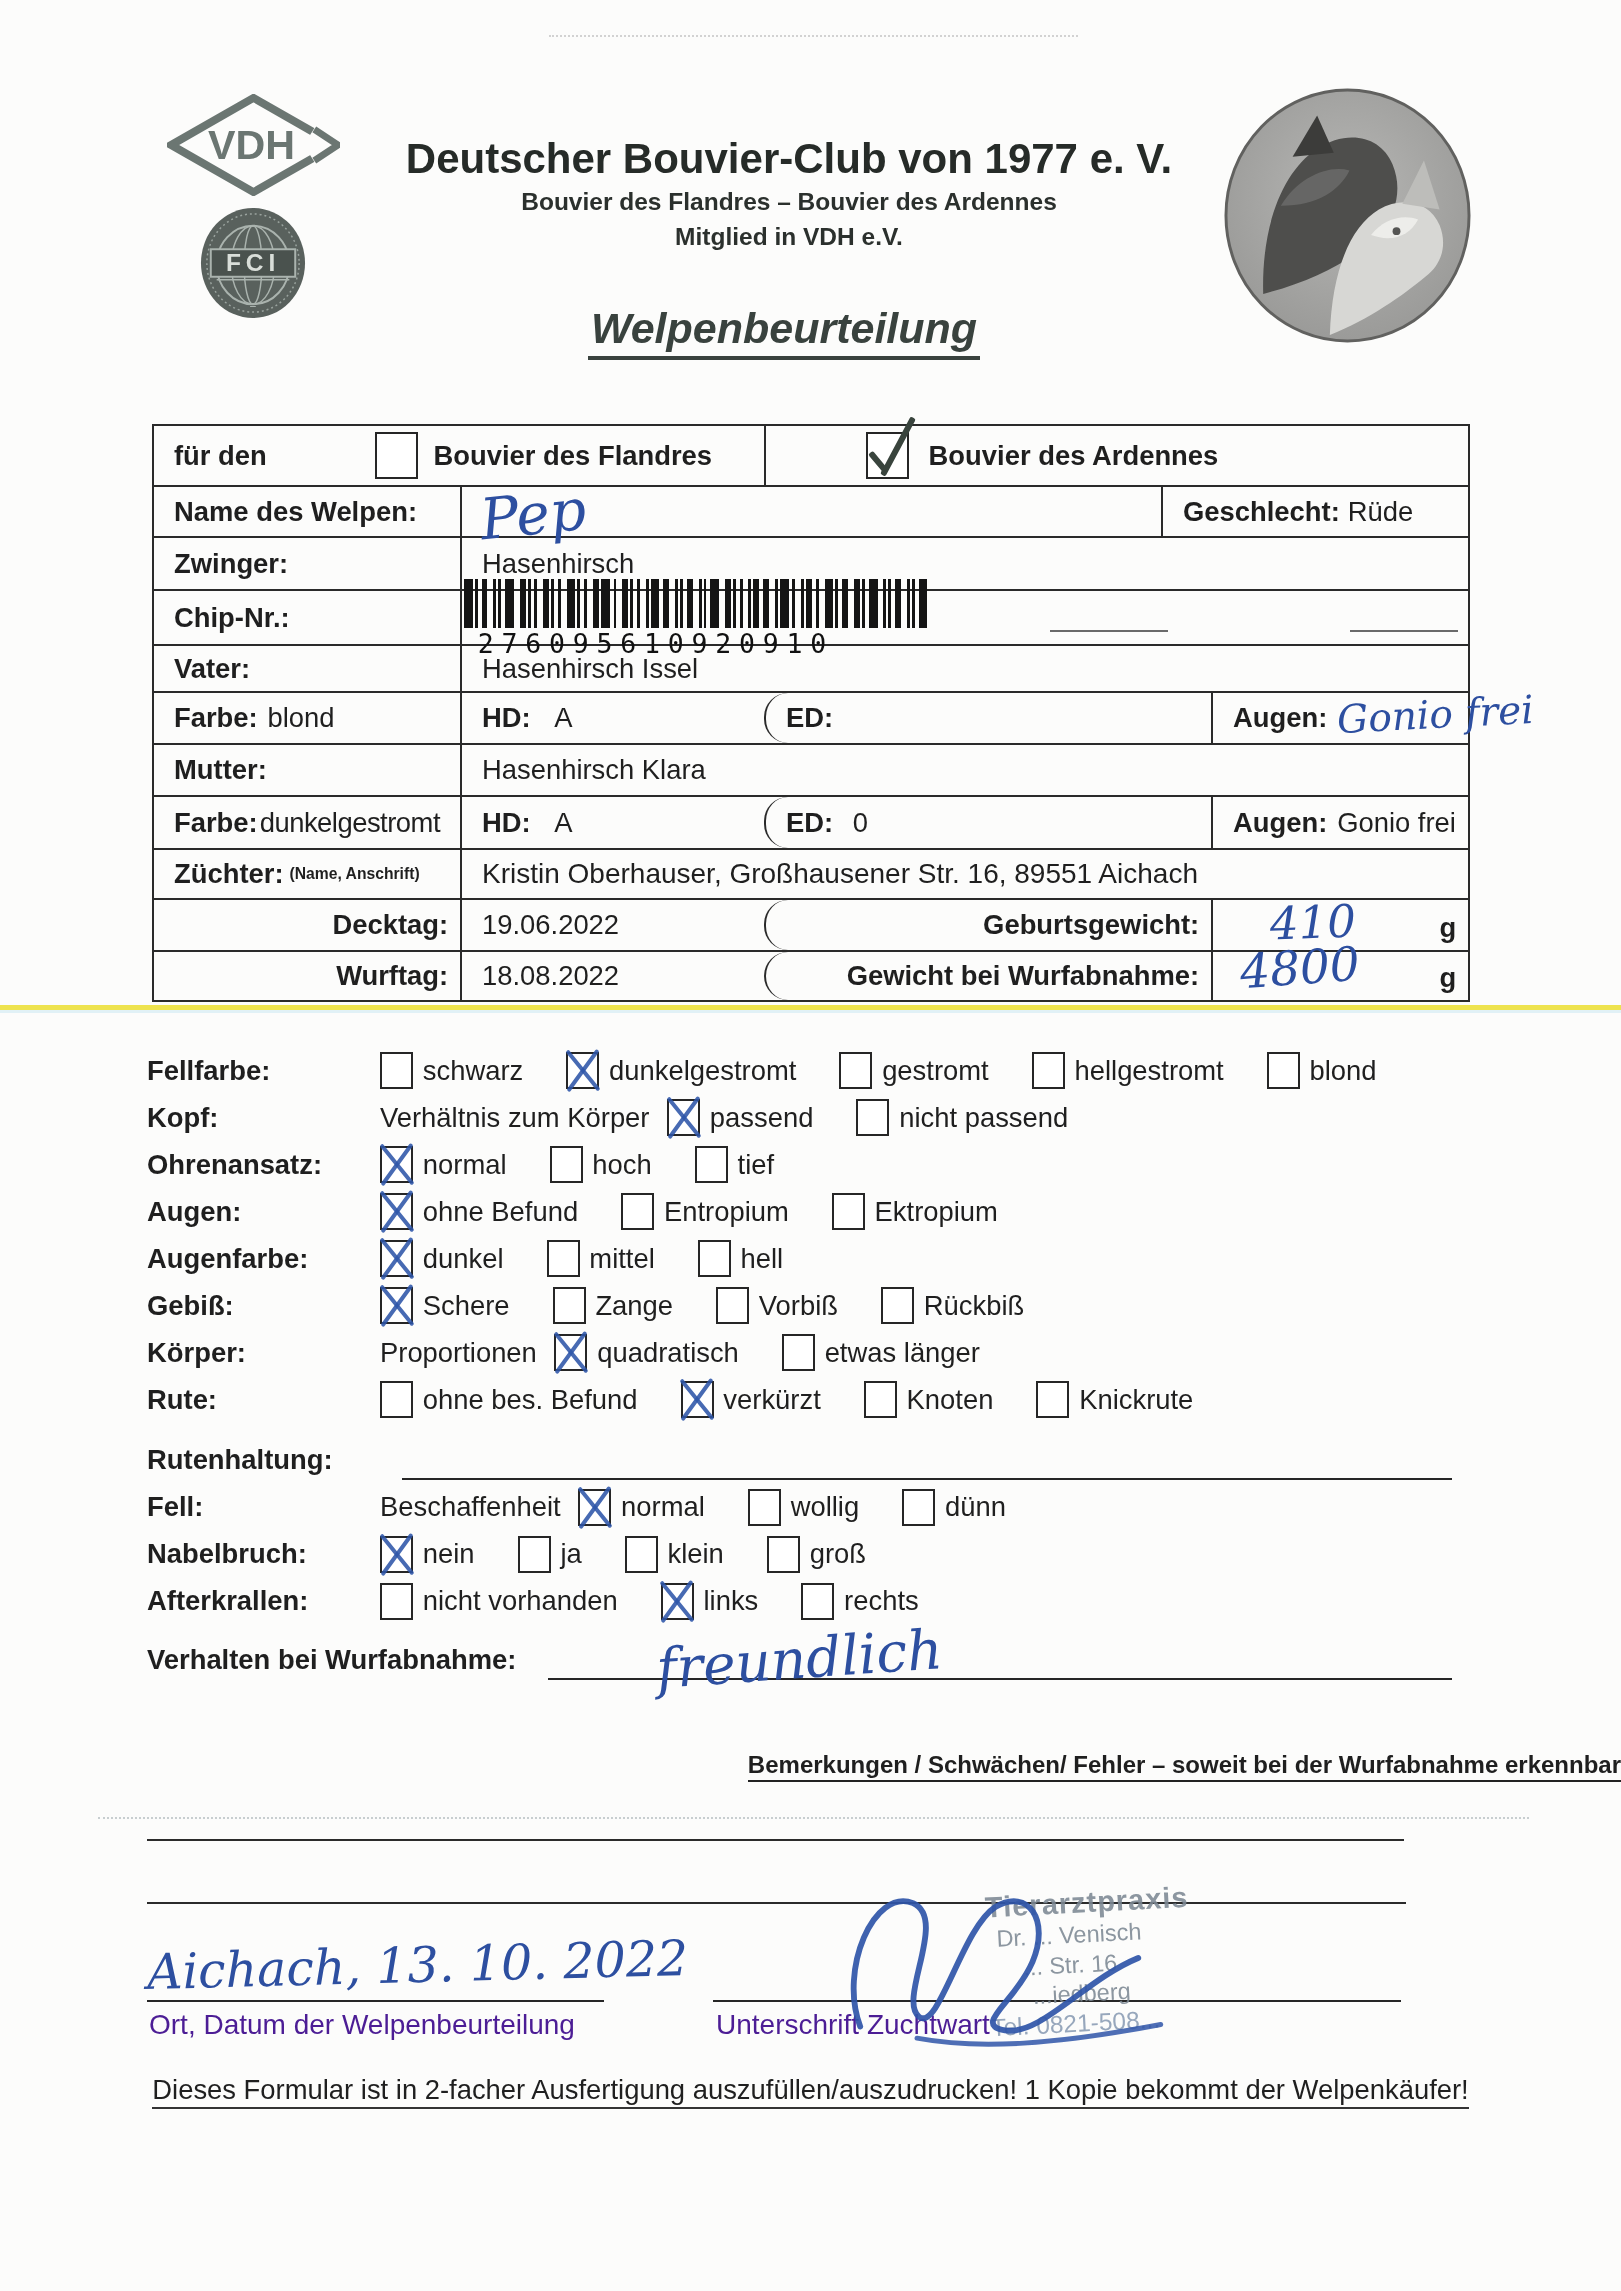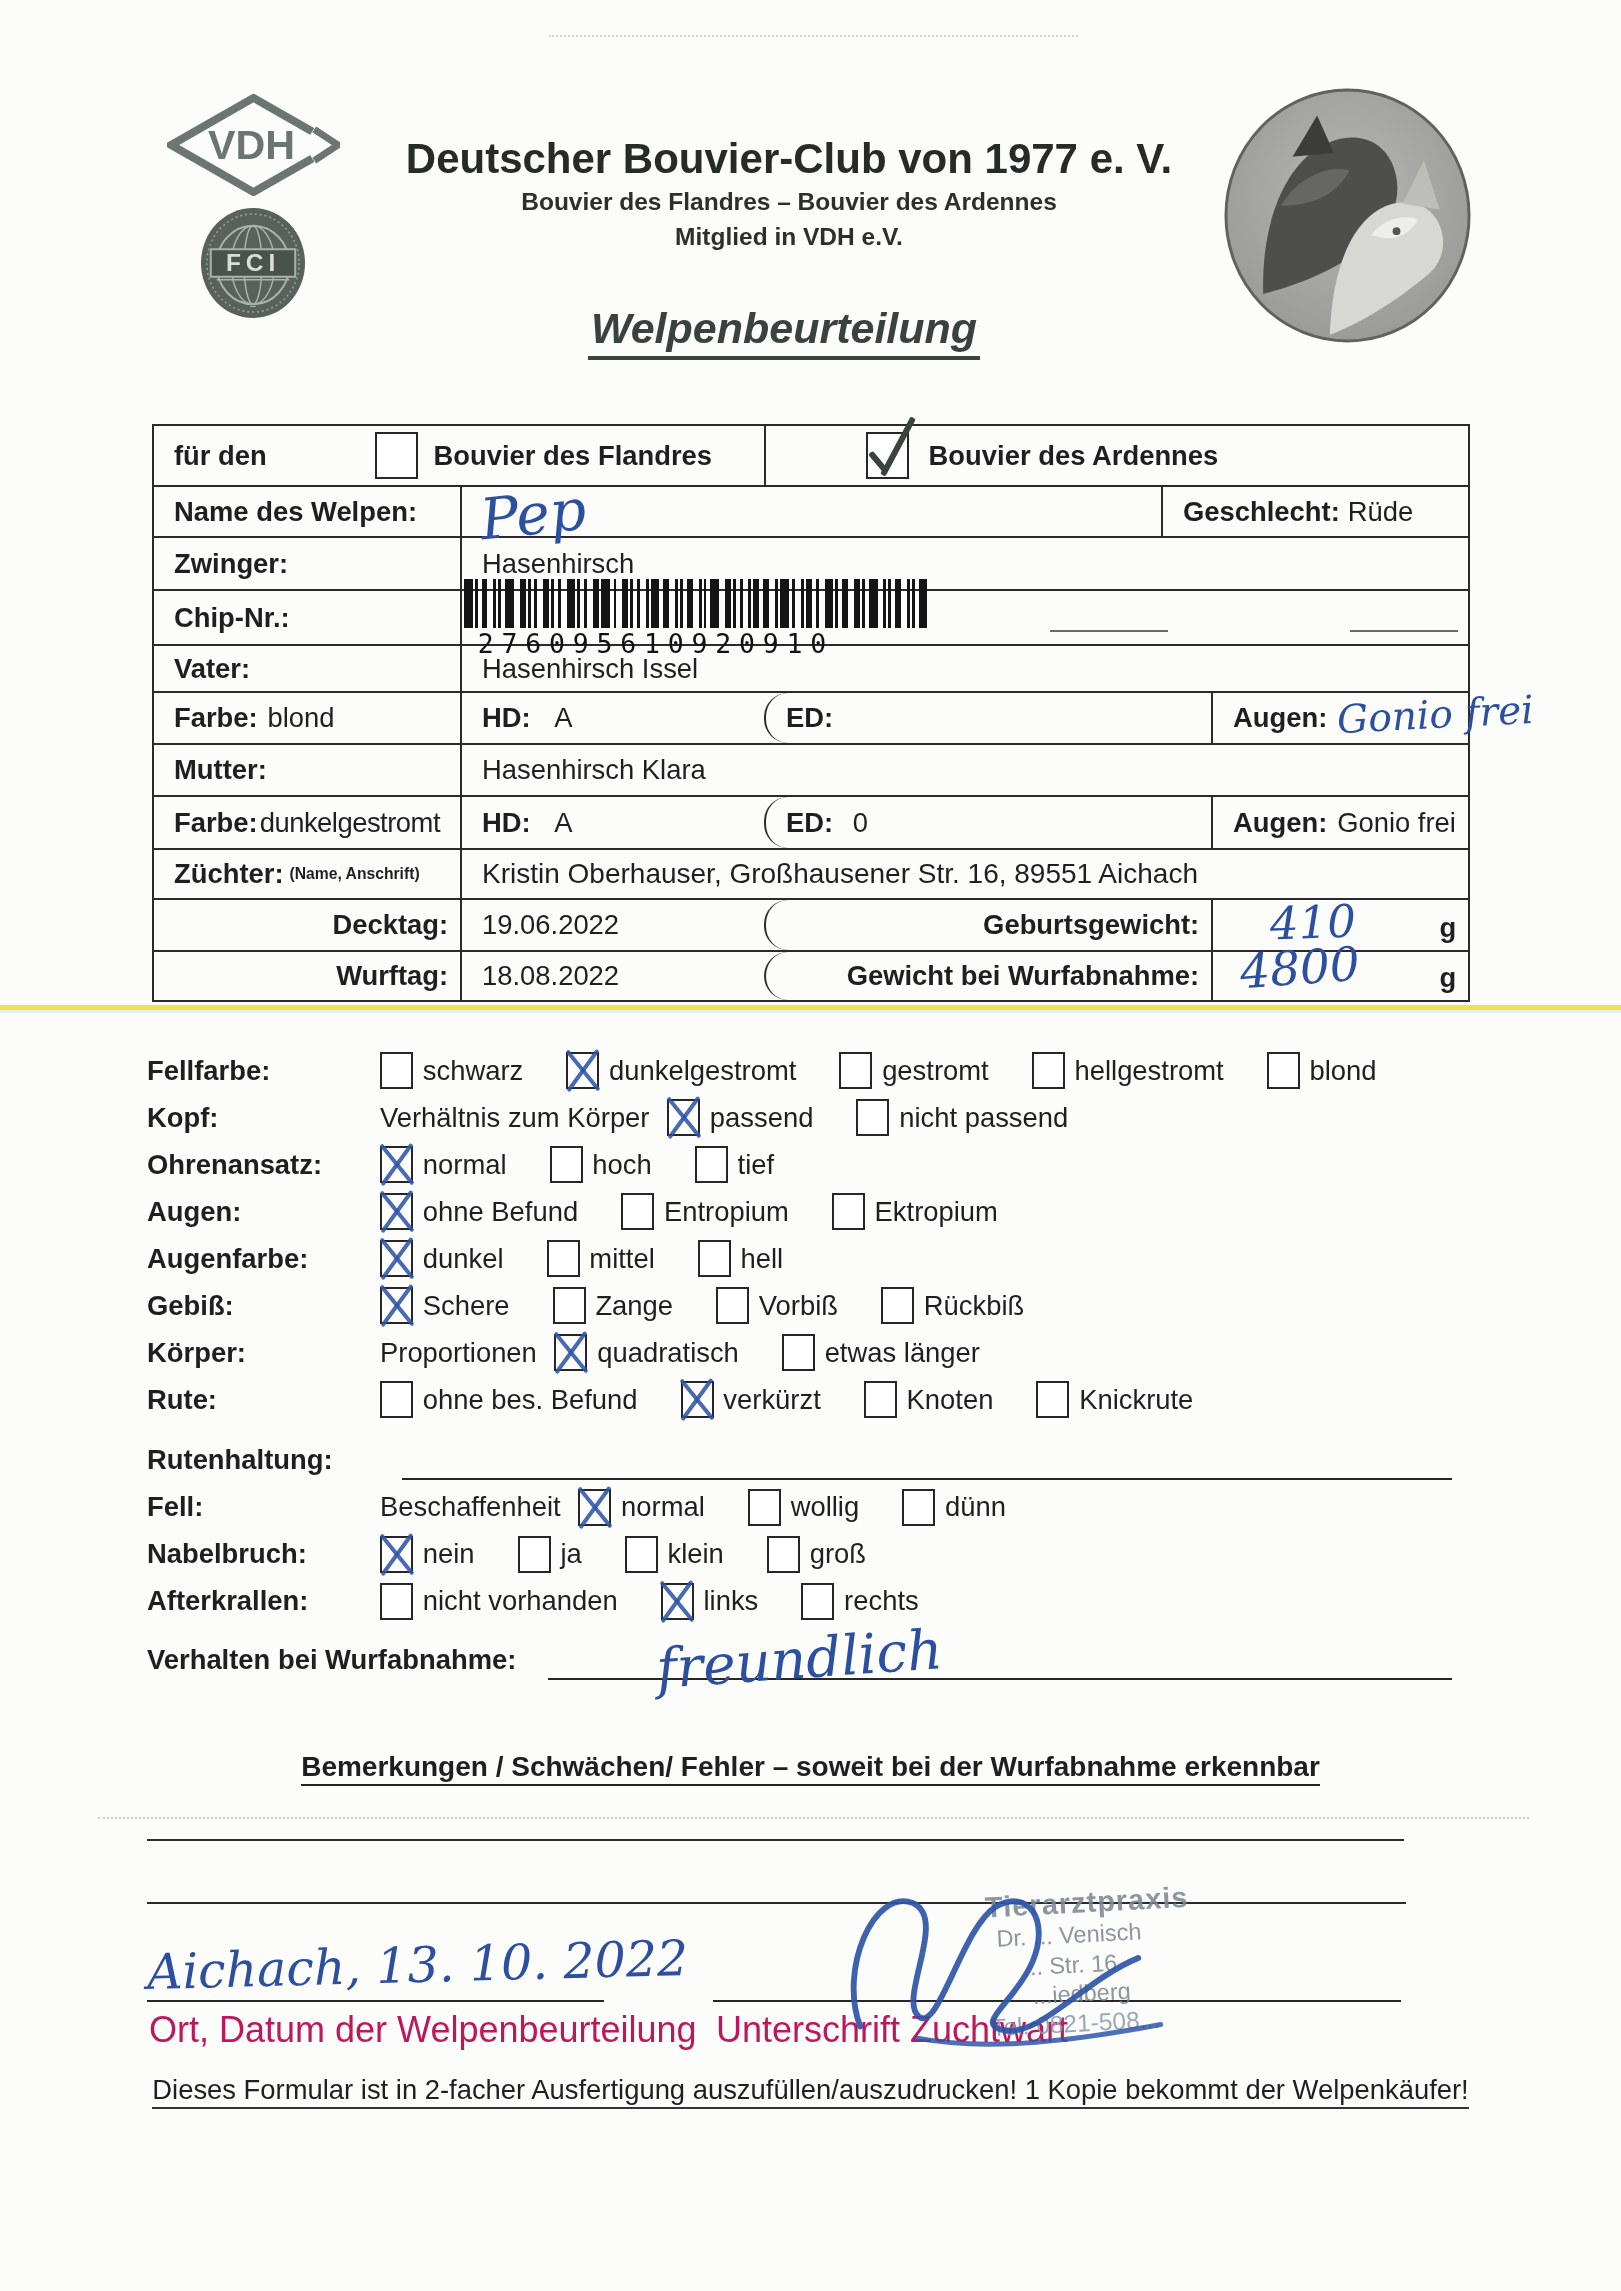--- a/index.html
+++ b/index.html
@@ -61,28 +61,28 @@
   .ck-row{display:flex;align-items:center;height:47px;}
   .ck-label{font-weight:bold;font-size:27.4px;min-width:233px;flex:none;white-space:nowrap;padding-right:9.8px;box-sizing:border-box;}
   .ck-prefix{font-size:27.4px;margin-right:17.6px;white-space:nowrap;}
   .ck-opt{display:flex;align-items:center;margin-right:43px;}
   .ck-opt .ckbox{margin-right:9.8px;}
   .ck-opt .t{font-size:27.4px;white-space:nowrap;}
   .ck-line{flex:1;border-bottom:2.9px solid #262626;height:33px;margin:0 19.6px 3.9px 21.6px;position:relative;align-self:flex-end;}
   .hand-line{position:absolute;left:108px;bottom:-13.7px;font-size:55px;transform:rotate(-4deg);}
 
   
-  .remarks-head{left:0;top:1751px;width:1621px;text-align:center;font-size:28px;font-weight:bold;}
+  .remarks-head{left:0;top:1751px;width:1621px;text-align:right;font-size:24px;font-weight:bold;}
   .remarks-head span{border-bottom:2.9px solid #222;padding-bottom:2px;}
   .faintline{left:98px;top:1817px;width:1431px;border-top:2px dotted #c8ced0;}
   .cline1{left:147px;top:1839px;width:1257px;border-top:2.9px solid #2b2b2b;}
   .cline2{left:147px;top:1902px;width:1259px;border-top:2.9px solid #2b2b2b;}
   .sigline-left{left:147px;top:2000px;width:457px;border-top:2.9px solid #262626;}
   .sigline-right{left:713px;top:2000px;width:688px;border-top:2.9px solid #262626;}
-  .siglabel{font-size:36px;color:#be185d;}
+  .siglabel{font-size:28px;color:#4c1d95;}
   .hand-date{left:147px;top:1937px;font-size:49px;transform:rotate(-1.5deg);}
   .stamp{left:988px;top:1884px;color:#7d8994;transform:rotate(-3deg);opacity:.88;line-height:1.25;}
   .stamp .s1{font-size:29px;font-weight:bold;letter-spacing:1px;}
   .stamp .s2{font-size:23.5px;padding-left:9.8px;}
   .stamp .s3{font-size:23.5px;padding-left:35px;}
   .stamp .s4{font-size:23.5px;padding-left:43px;}
   .stamp .s5{font-size:24.5px;color:#8a9cb4;}
   .footer{left:0;top:2074px;width:1621px;text-align:center;font-size:27.4px;}
   .footer span{border-bottom:2px solid #333;padding-bottom:2px;}
 

